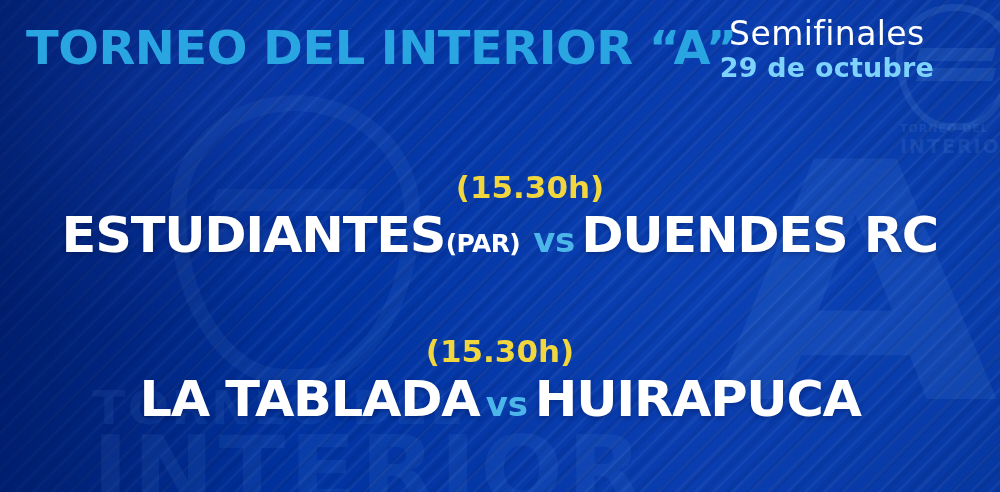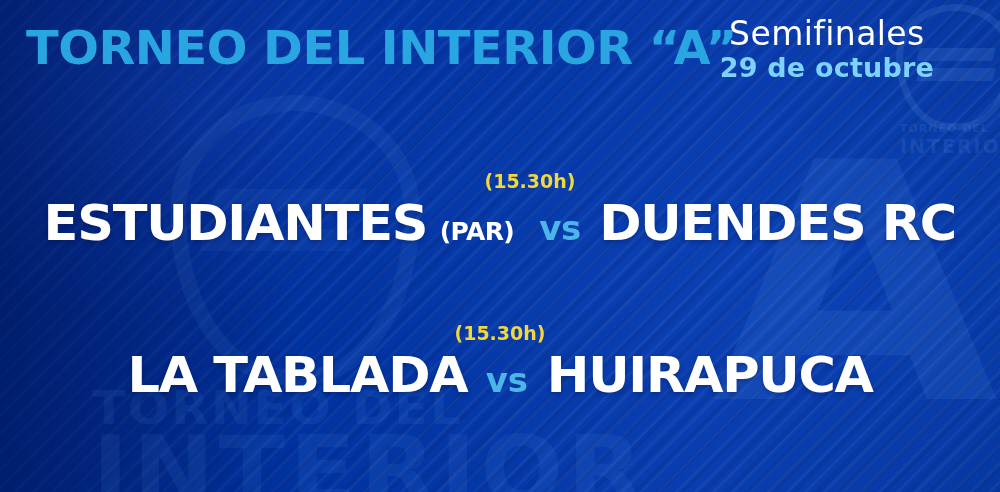--- a/index.html
+++ b/index.html
@@ -203,35 +203,35 @@
   }
 
   .match {
     position: relative;
     text-align: center;
     white-space: nowrap;
   }
   .match + .match { margin-top: 76px; }
 
   .match-time {
-    font-size: 19px;
+    font-size: 31px;
     font-weight: 700;
     color: #f2d63e;
     letter-spacing: 0px;
     line-height: 1;
     margin-bottom: 8px;
     font-family: "DejaVu Sans", sans-serif;
   }
   .match-time.shift { padding-left: 60px; }
 
   .match-row {
     display: flex;
     align-items: baseline;
     justify-content: center;
-    gap: 25px;
+    gap: 13px;
   }
 
   .team {
     font-size: 49px;
     font-weight: 700;
     color: #ffffff;
     letter-spacing: -1.2px;
     line-height: 1;
     transform: scaleX(1.04);
     font-family: "DejaVu Sans", sans-serif;

